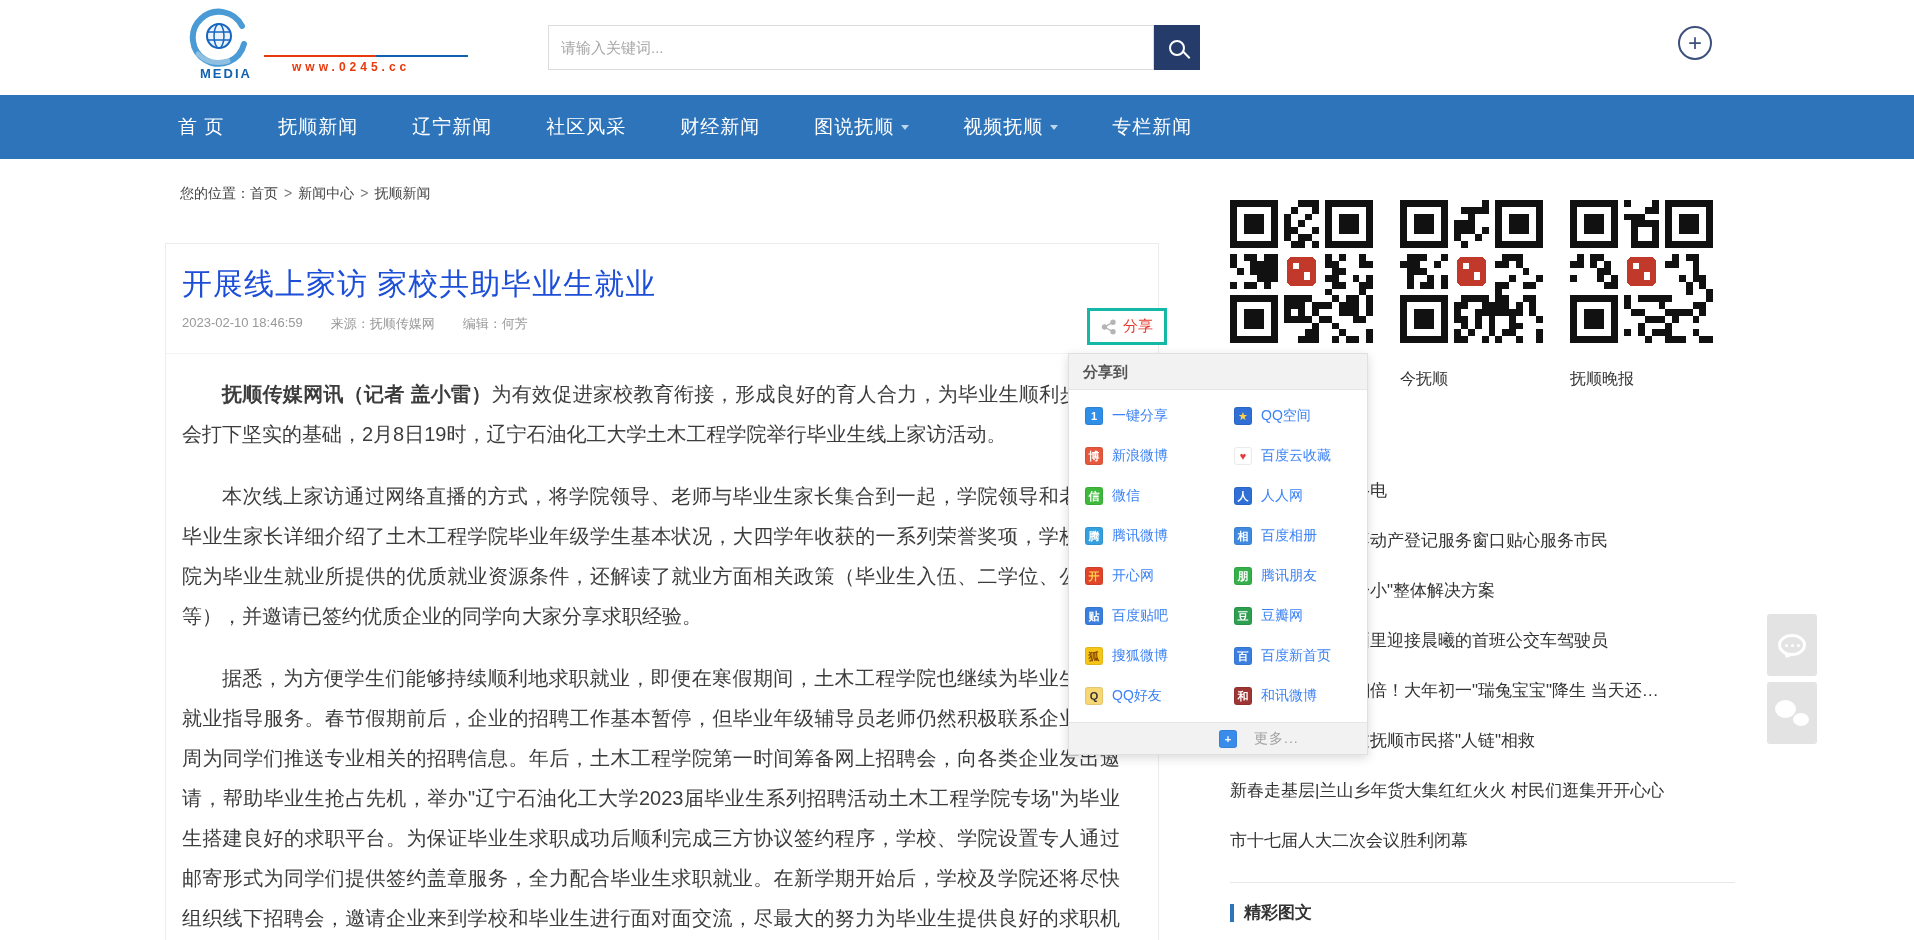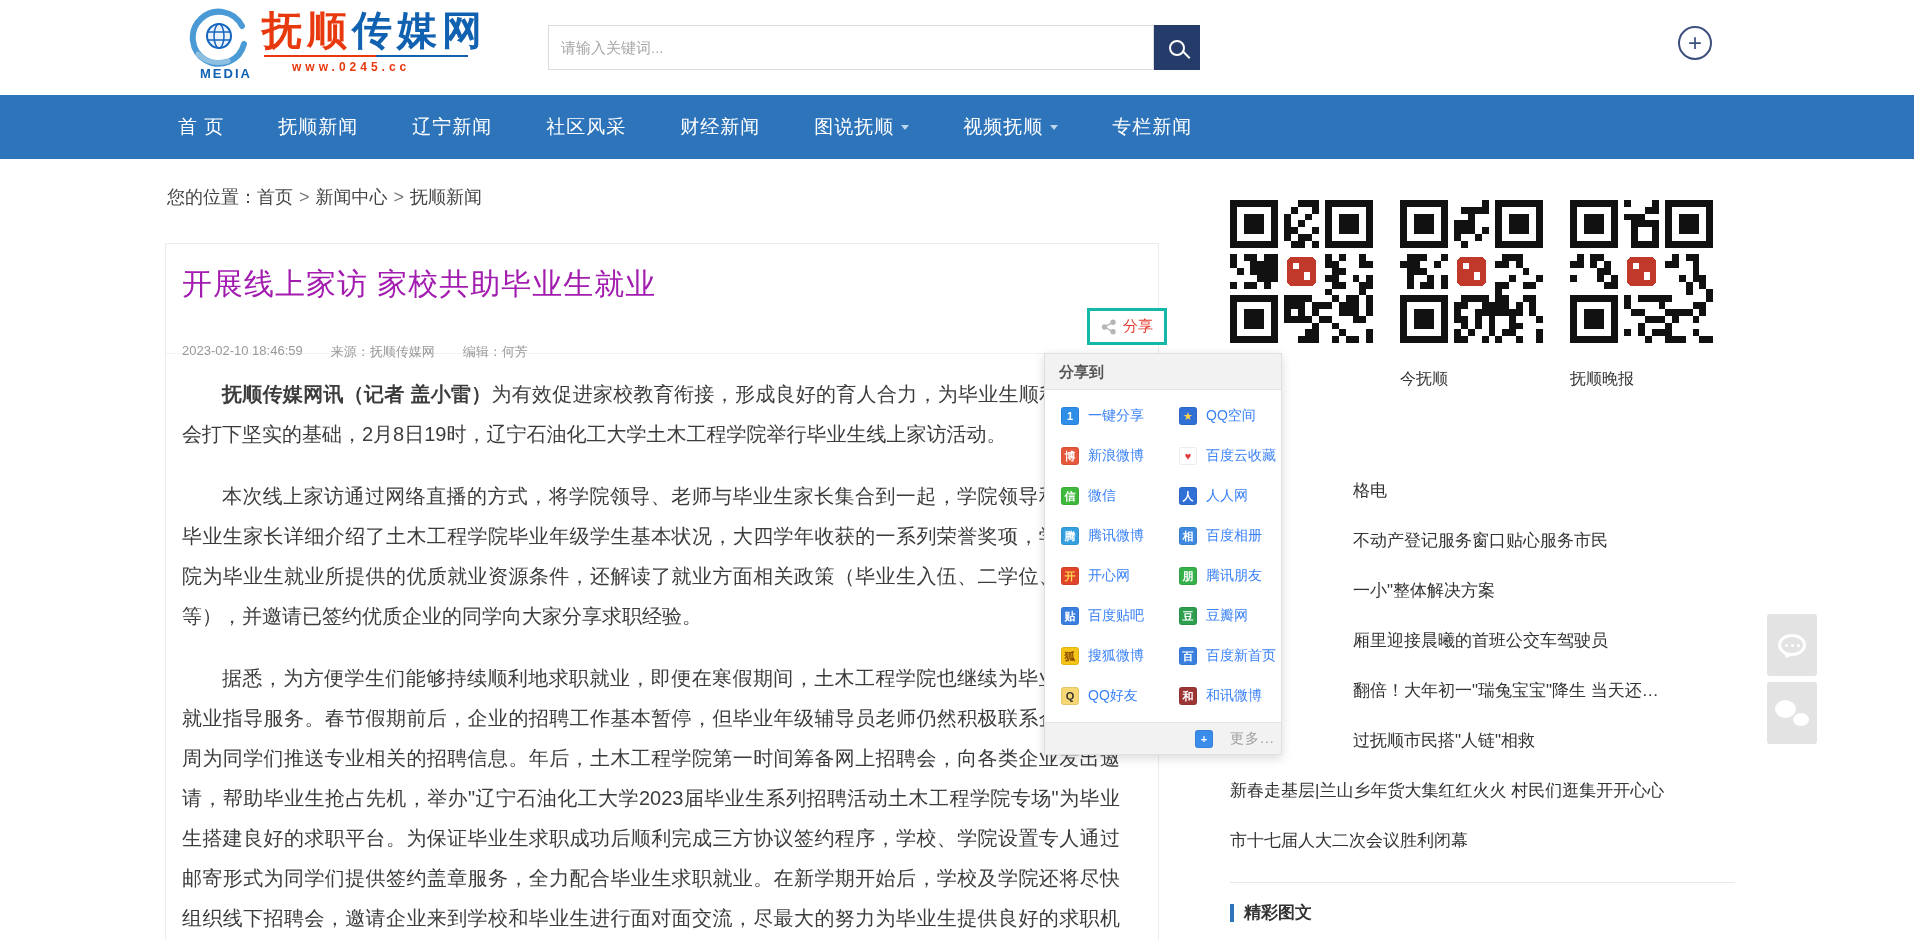--- a/index.html
+++ b/index.html
@@ -27,36 +27,36 @@
   .mag { width:16px; height:16px; border:2px solid #fff; border-radius:50%; position:relative; }
   .mag::after { content:""; position:absolute; width:9px; height:2px; background:#fff; transform:rotate(45deg); right:-8px; bottom:-2px; }
   .plus-btn { position:absolute; left:1678px; top:26px; width:34px; height:34px; border:2px solid #3d4f7d; border-radius:50%;
     color:#3d4f7d; font-size:24px; line-height:28px; text-align:center; background:#fff; cursor:pointer; padding:0; }
   
   .main-nav { position:absolute; left:0; top:95px; width:1914px; height:64px; background:#2d74bb; }
   .nav-inner { display:flex; align-items:center; height:100%; padding-left:151px; }
   .nav-item { color:#fff; font-size:19px; letter-spacing:1px; padding:0 27px; height:100%; display:flex; align-items:center; cursor:pointer; white-space:nowrap; }
   .caret { margin-left:7px; width:0; height:0; border-left:4px solid transparent; border-right:4px solid transparent; border-top:5px solid #bcd6ee; }
   
-  .breadcrumb { position:absolute; left:167px; top:185px; font-size:18px; color:#444; }
+  .breadcrumb { position:absolute; left:180px; top:185px; font-size:14px; color:#444; }
   .crumb-link { cursor:pointer; }
   .crumb-sep { color:#777; margin:0 6px; }
   
   .content-box { position:absolute; left:165px; top:243px; width:994px; height:750px; background:#fff; border:1px solid #ececec; }
   .article-header { height:110px; padding:20px 16px 0 16px; border-bottom:1px solid #f2f2f2; }
-  .article-title { margin:0 0 38px 0; font-size:30px; font-weight:400; color:#a21caf; letter-spacing:1px; }
+  .article-title { margin:0 0 10px 0; font-size:30px; font-weight:400; color:#1d4ed8; letter-spacing:1px; }
   .article-meta { display:flex; gap:28px; font-size:13px; color:#999; }
   .article-body { padding:20px 38px 0 16px; font-size:20px; line-height:40px; color:#3c3c3c; text-align:justify; }
   .article-body p { margin:0 0 22px 0; text-indent:2em; }
   .article-body b { font-weight:700; }
   
   .share-btn { position:absolute; left:1087px; top:308px; width:80px; height:37px; background:#fff; border:3px solid #14b8a6;
     display:flex; align-items:center; justify-content:center; gap:6px; cursor:pointer; z-index:30; }
   .share-btn .lbl { color:#e33b2e; font-size:15px; }
-  .share-popup { position:absolute; left:1044px; top:353px; width:238px; background:#fff; border:1px solid #e0e0e0;
+  .share-popup { position:absolute; left:1068px; top:353px; width:300px; background:#fff; border:1px solid #e0e0e0;
     box-shadow:0 3px 10px rgba(0,0,0,.15); z-index:40; }
   .sp-header { height:36px; line-height:36px; padding:0 14px; background:#f2f2f2; border-bottom:1px solid #e5e5e5;
     font-size:15px; font-weight:bold; color:#555; }
   .sp-body { display:flex; padding:6px 0; }
   .sp-col { width:50%; }
   .share-item { height:40px; display:flex; align-items:center; padding-left:16px; cursor:pointer; }
   .icon-sq { width:18px; height:18px; border-radius:3px; display:flex; align-items:center; justify-content:center;
     font-size:11px; font-weight:bold; margin-right:9px; box-shadow:inset 0 0 0 1px rgba(0,0,0,.08); flex:none; }
   .share-item .lbl { font-size:14px; color:#3b82f6; white-space:nowrap; }
   .sp-footer { height:32px; background:#f2f2f2; border-top:1px solid #e5e5e5; display:flex; align-items:center;
@@ -93,21 +93,20 @@
   <div class="logo">
     <svg class="globe-svg" width="62" height="62" viewBox="0 0 62 62">
       <path d="M54 18 A26 26 0 1 0 56 36" fill="none" stroke="#4a9bd5" stroke-width="6" stroke-linecap="round"></path>
       <circle cx="31" cy="28" r="12" fill="#eaf3fb" stroke="#1565c0" stroke-width="2"></circle>
       <ellipse cx="31" cy="28" rx="5" ry="12" fill="none" stroke="#1565c0" stroke-width="1.5"></ellipse>
       <line x1="19" y1="24" x2="43" y2="24" stroke="#1565c0" stroke-width="1.5"></line>
       <line x1="19" y1="32" x2="43" y2="32" stroke="#1565c0" stroke-width="1.5"></line>
       <path d="M10 46 Q22 58 40 53" fill="none" stroke="#8fc0e2" stroke-width="5" stroke-linecap="round"></path>
     </svg>
     <span class="media-label">MEDIA</span>
-    <div class="logo-title"><span class="t-red">抚顺</span><span class="t-blue">传媒网</span></div>
     <div class="logo-underline"></div>
     <div class="logo-url">www.0245.cc</div>
   </div>
   <div class="search-wrap">
     <input class="search-input" type="text" placeholder="请输入关键词..." style="">
     <button class="search-btn">
         <span class="mag"></span>
       </button>
   </div>
   <button class="plus-btn">+</button>

